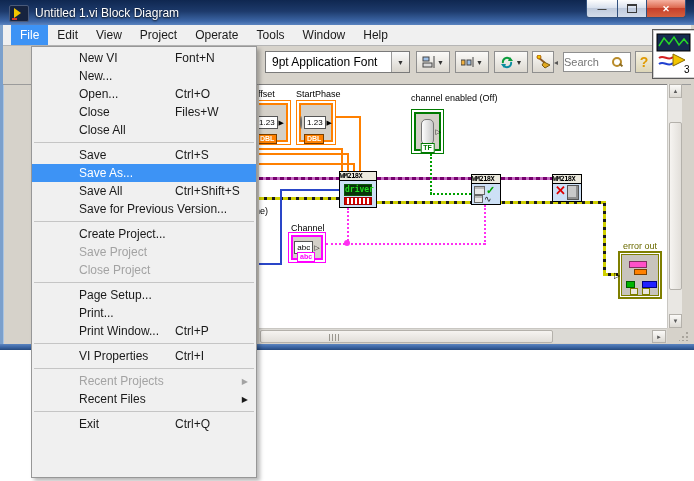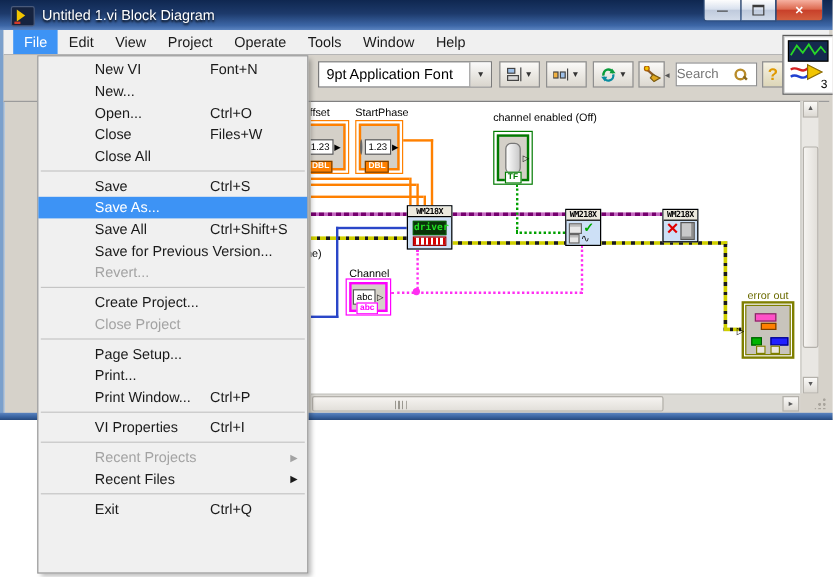--- a/index.html
+++ b/index.html
@@ -81,21 +81,21 @@
   .incarr{font-size:7px;color:#000;margin-left:1px;}
   .tag{position:absolute;left:3px;bottom:-4px;font-size:7px;font-weight:bold;padding:0 2px;line-height:8px;}
   .tag.orange{background:#ff8000;color:#fff;border:1px solid #7a4000;}
   .tag.pinkt{background:#fff;color:#ff00ff;border:1px solid #ff00ff;left:4px;}
   .tag.greent{background:#fff;color:#007a00;border:1px solid #007a00;left:50%;transform:translateX(-50%);}
   .knob{width:10px;height:11px;background:linear-gradient(#eee,#aaa);border:1px solid #666;border-radius:50%;margin-right:2px;}
   .switch{width:11px;height:24px;background:linear-gradient(90deg,#fdfdfd,#c9c9c9);border:1px solid #777;border-radius:5px;}
 
   .node{position:absolute;border:1px solid #000;background:#cde0f6;box-sizing:border-box;}
   .node-title{font-family:"DejaVu Sans Mono",monospace;font-weight:bold;font-size:7px;letter-spacing:-0.5px;
-        background:#eceade;border-bottom:1px solid #000;text-align:center;line-height:8px;color:#000;}
+        background:#eceade;border-bottom:1px solid #000;text-align:left;line-height:8px;color:#000;}
   .driverbox{margin:3px 4px 1px;background:#0a330a;border:1px solid #0a5a0a;color:#22dd22;
         font-family:"DejaVu Sans Mono",monospace;font-weight:bold;font-size:8px;text-align:center;line-height:10px;}
   .comb{margin:1px 4px 2px;height:6px;background:repeating-linear-gradient(90deg,#d40000 0 2px,#fff 2px 4px);
         border:1px solid #a00000;}
   .miniform{width:9px;height:7px;background:#e8e8e8;border:1px solid #666;
         box-shadow:inset 0 2px 0 #bbb;display:inline-block;}
   .check{color:#00a800;font-weight:bold;font-size:11px;line-height:10px;}
   .wavep{font-size:9px;line-height:8px;color:#111;}
   .redx{color:#e00000;font-weight:bold;font-size:13px;line-height:12px;}
   .docicon{width:11px;height:13px;background:#c9c9c9;border:1px solid #555;
@@ -398,26 +398,26 @@
       <div class="menu-item hl">
         <span class="mi-label">Save As...</span>
       </div>
       <div class="menu-item">
         <span class="mi-label">Save All</span>
         <span class="mi-short">Ctrl+Shift+S</span>
       </div>
       <div class="menu-item">
         <span class="mi-label">Save for Previous Version...</span>
       </div>
+      <div class="mi-sep"></div>
+      <div class="menu-item">
+        <span class="mi-label">Create Project...</span>
+      </div>
       <div class="menu-item dis">
-        <span class="mi-label">Revert...</span>
-      </div>
-      <div class="mi-sep"></div>
-      <div class="menu-item">
-        <span class="mi-label">Create Project...</span>
+        <span class="mi-label">Save Project</span>
       </div>
       <div class="menu-item dis">
         <span class="mi-label">Close Project</span>
       </div>
       <div class="mi-sep"></div>
       <div class="menu-item">
         <span class="mi-label">Page Setup...</span>
       </div>
       <div class="menu-item">
         <span class="mi-label">Print...</span>

